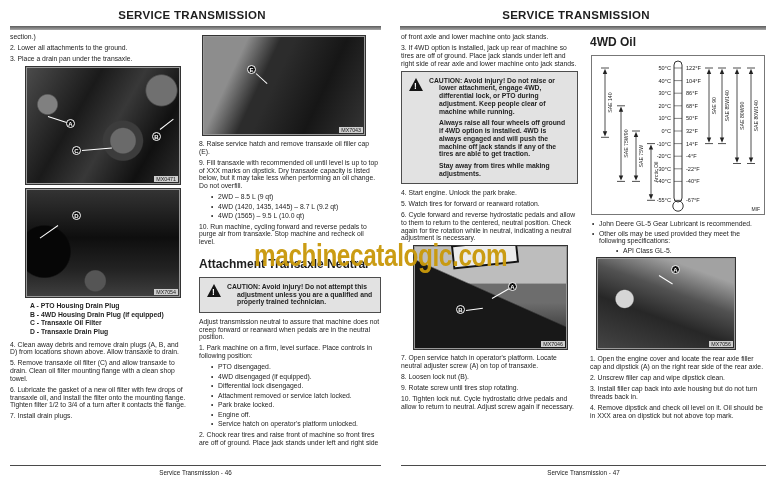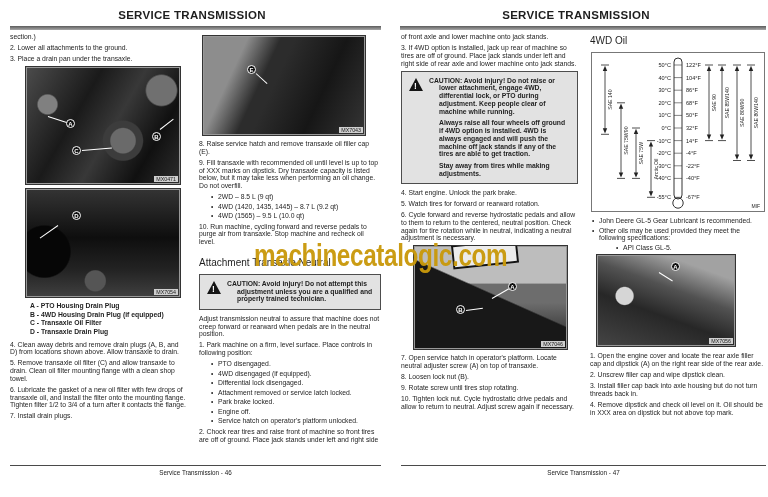--- a/index.html
+++ b/index.html
@@ -21,21 +21,21 @@
   #col-1 { left:10px;  width:177px; }
   #col-2 { left:199px; width:182px; }
   #col-3 { left:401px; width:177px; }
   #col-4 { left:590px; width:176px; }
 
   .step { font-size:6.8px; line-height:7.7px; margin-bottom:3.4px; }
   .bul  { display:flex; font-size:6.8px; line-height:7.7px; margin:0 0 1.8px 12px; }
   .bul::before { content:"•"; flex:0 0 7px; font-size:6.5px; }
   .bul.sub { margin-left:26px; }
   .legend-item { font-size:6.8px; line-height:8.6px; font-weight:bold; margin-left:20px; }
-  .h2 { font-size:10px; font-weight:normal; margin:11px 0 6px; }
+  .h2 { font-size:12px; font-weight:bold; margin:11px 0 6px; }
   .h2.tight { margin-top:2px; }
 
   .photo { position:relative; overflow:hidden; border:1px solid #333;
            box-shadow:0 0 0 1px #999 inset; }
   #photo-1 { width:156px; height:119px; margin:3px 0 3px 15px;
     background:
       radial-gradient(circle at 63% 63%, #6a6a6a 0 10%, #3c3c3c 11% 16%, rgba(0,0,0,0) 17%),
       radial-gradient(circle at 14% 32%, #808080 0 6%, rgba(0,0,0,0) 7%),
       radial-gradient(circle at 88% 20%, #707070 0 9%, rgba(0,0,0,0) 10%),
       linear-gradient(120deg,#4c4c4c,#1a1a1a 35%,#383838 55%,#101010 78%,#2e2e2e); }

